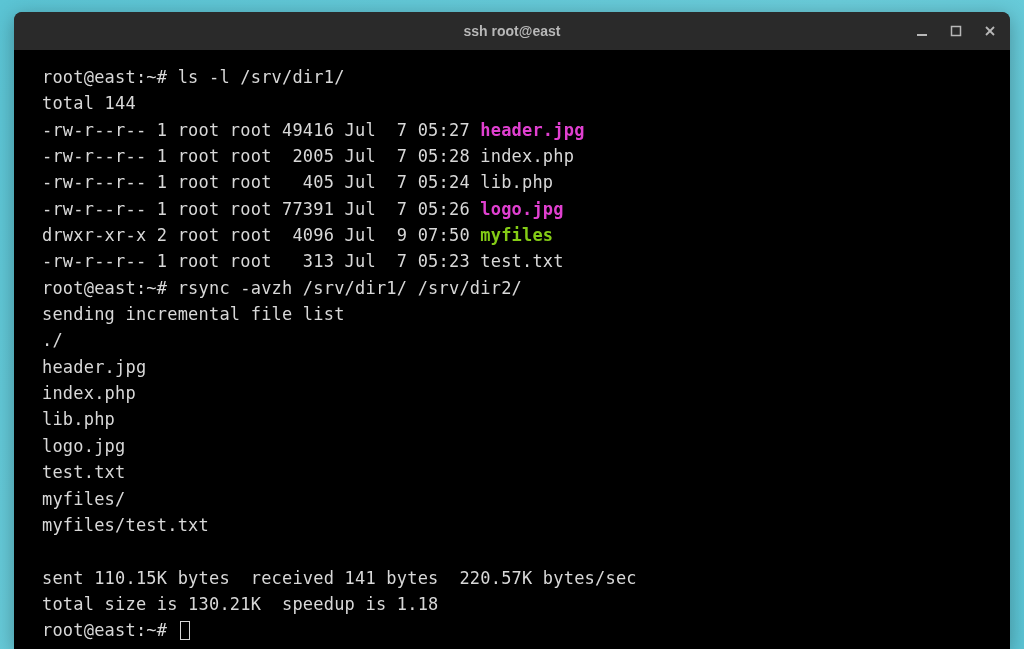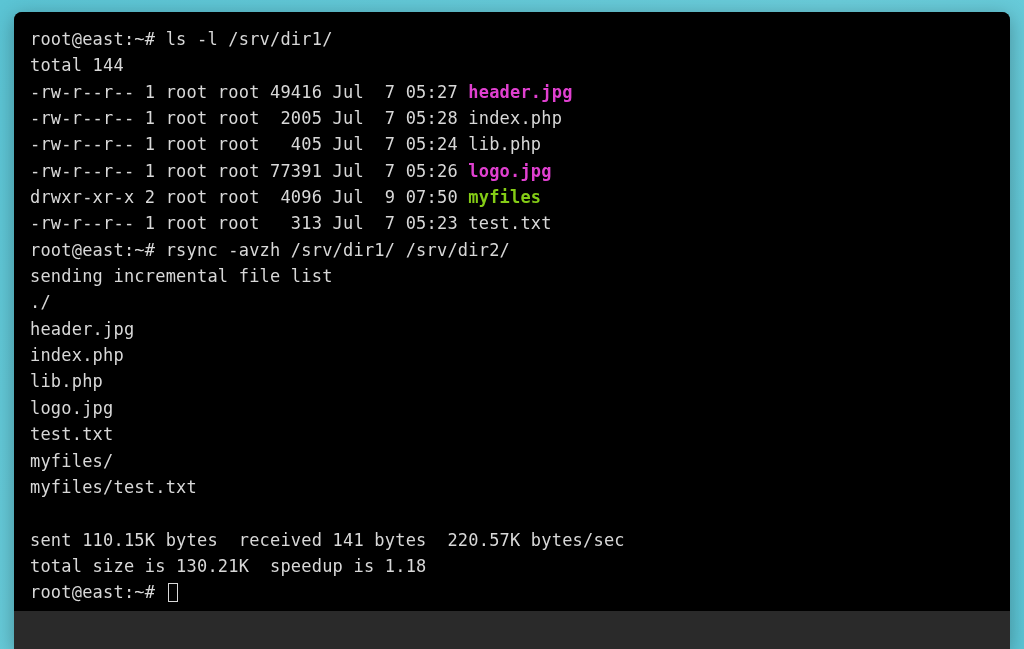--- a/index.html
+++ b/index.html
@@ -55,21 +55,21 @@
       font-size: 13px;
       cursor: pointer;
       display: inline-flex;
       align-items: center;
       justify-content: center;
       width: 16px;
       height: 16px;
     }
     .terminal-body {
       background: #000;
-      padding: 14px 16px;
+      padding: 14px 28px;
       height: calc(100% - 38px);
       overflow: hidden;
     }
     .terminal-body pre {
       font-family: 'DejaVu Sans Mono', 'Liberation Mono', monospace;
       font-size: 17px;
       line-height: 1.55;
       color: #d8d8d8;
       white-space: pre;
       letter-spacing: 0.2px;
@@ -88,20 +88,41 @@
       height: 19px;
       border: 1.5px solid #d8d8d8;
       vertical-align: text-bottom;
       margin-left: 2px;
     }
   </style>
 </head>
 <body>
 
 <div class="window">
+  <div class="titlebar">
+    <span class="titlebar-title">ssh root@east</span>
+    <div class="window-controls">
+      <span>
+        <svg width="12" height="12" viewBox="0 0 12 12">
+            <line x1="1" y1="10" x2="11" y2="10" stroke="#b8b8b8" stroke-width="1.8"></line>
+          </svg>
+      </span>
+      <span>
+        <svg width="12" height="12" viewBox="0 0 12 12">
+            <rect x="1.5" y="1.5" width="9" height="9" fill="none" stroke="#b8b8b8" stroke-width="1.5"></rect>
+          </svg>
+      </span>
+      <span>
+        <svg width="12" height="12" viewBox="0 0 12 12">
+            <line x1="2" y1="2" x2="10" y2="10" stroke="#b8b8b8" stroke-width="1.8"></line>
+            <line x1="10" y1="2" x2="2" y2="10" stroke="#b8b8b8" stroke-width="1.8"></line>
+          </svg>
+      </span>
+    </div>
+  </div>
   <div class="terminal-body">
     <pre id="term">root@east:~# ls -l /srv/dir1/
 total 144
 -rw-r--r-- 1 root root 49416 Jul  7 05:27 <span class="c-magenta">header.jpg</span>
 -rw-r--r-- 1 root root  2005 Jul  7 05:28 index.php
 -rw-r--r-- 1 root root   405 Jul  7 05:24 lib.php
 -rw-r--r-- 1 root root 77391 Jul  7 05:26 <span class="c-magenta">logo.jpg</span>
 drwxr-xr-x 2 root root  4096 Jul  9 07:50 <span class="c-blue">myfiles</span>
 -rw-r--r-- 1 root root   313 Jul  7 05:23 test.txt
 root@east:~# rsync -avzh /srv/dir1/ /srv/dir2/

